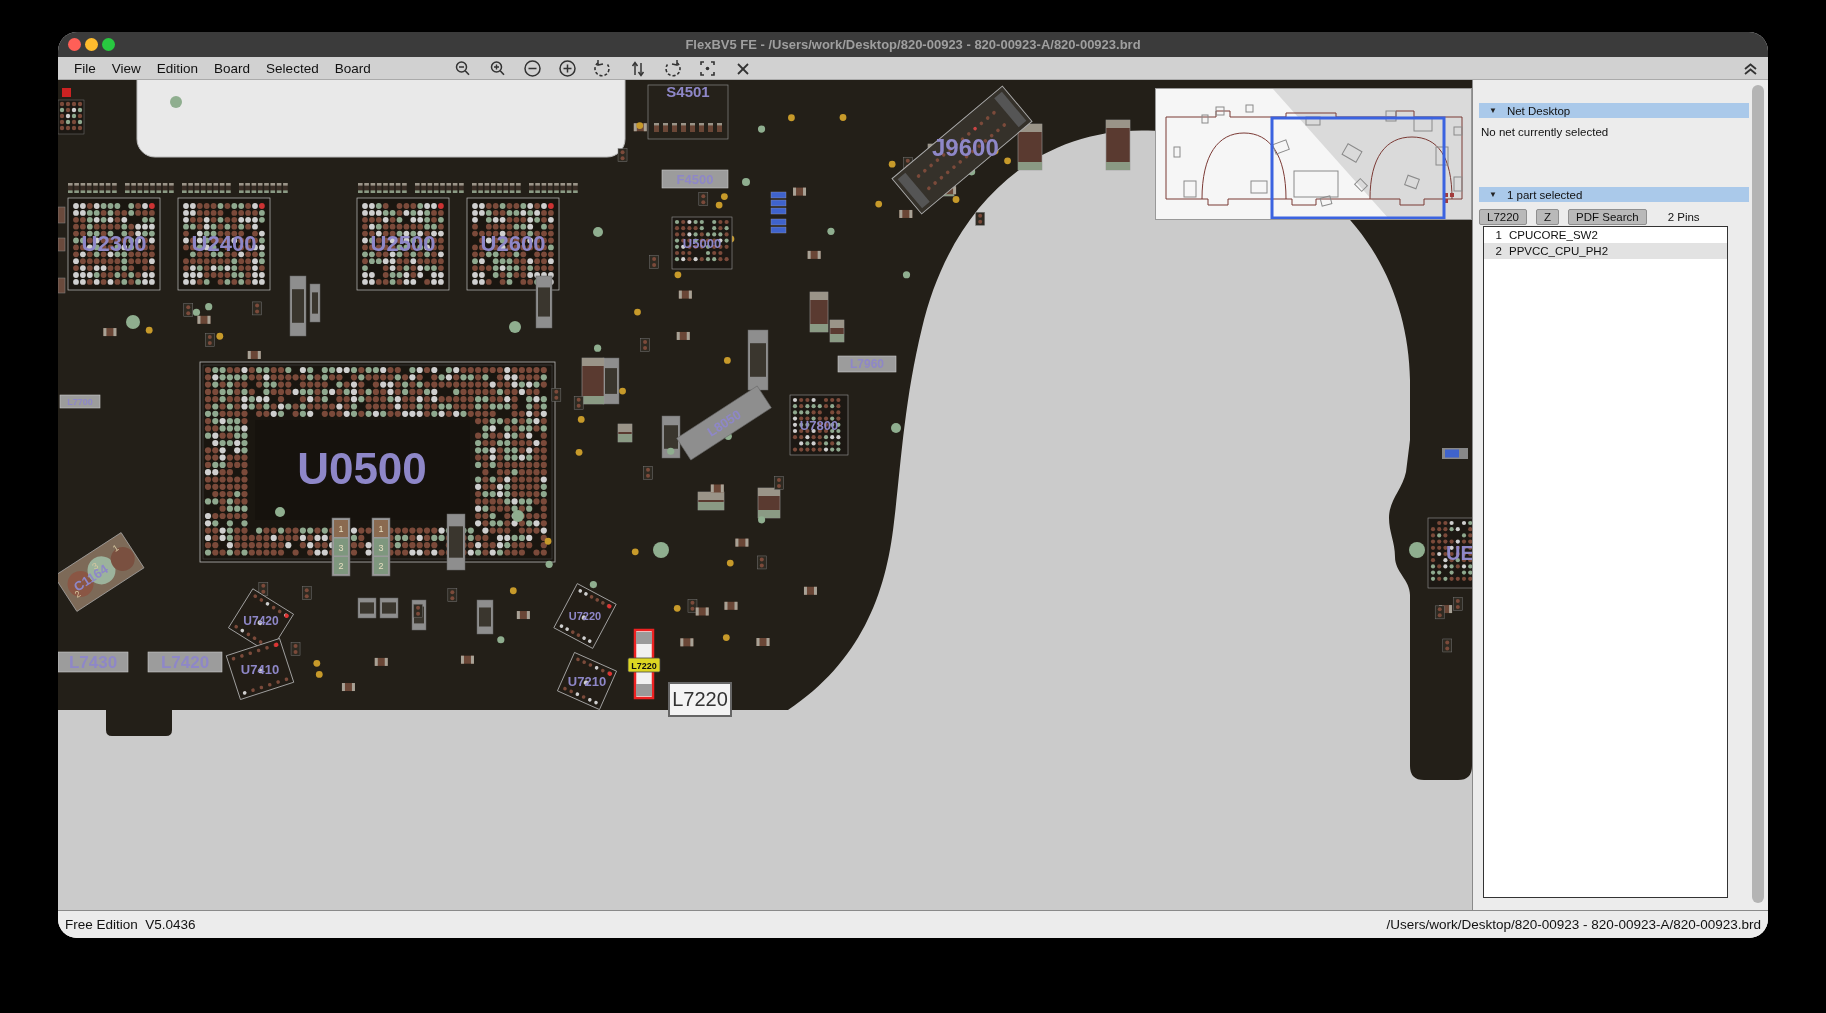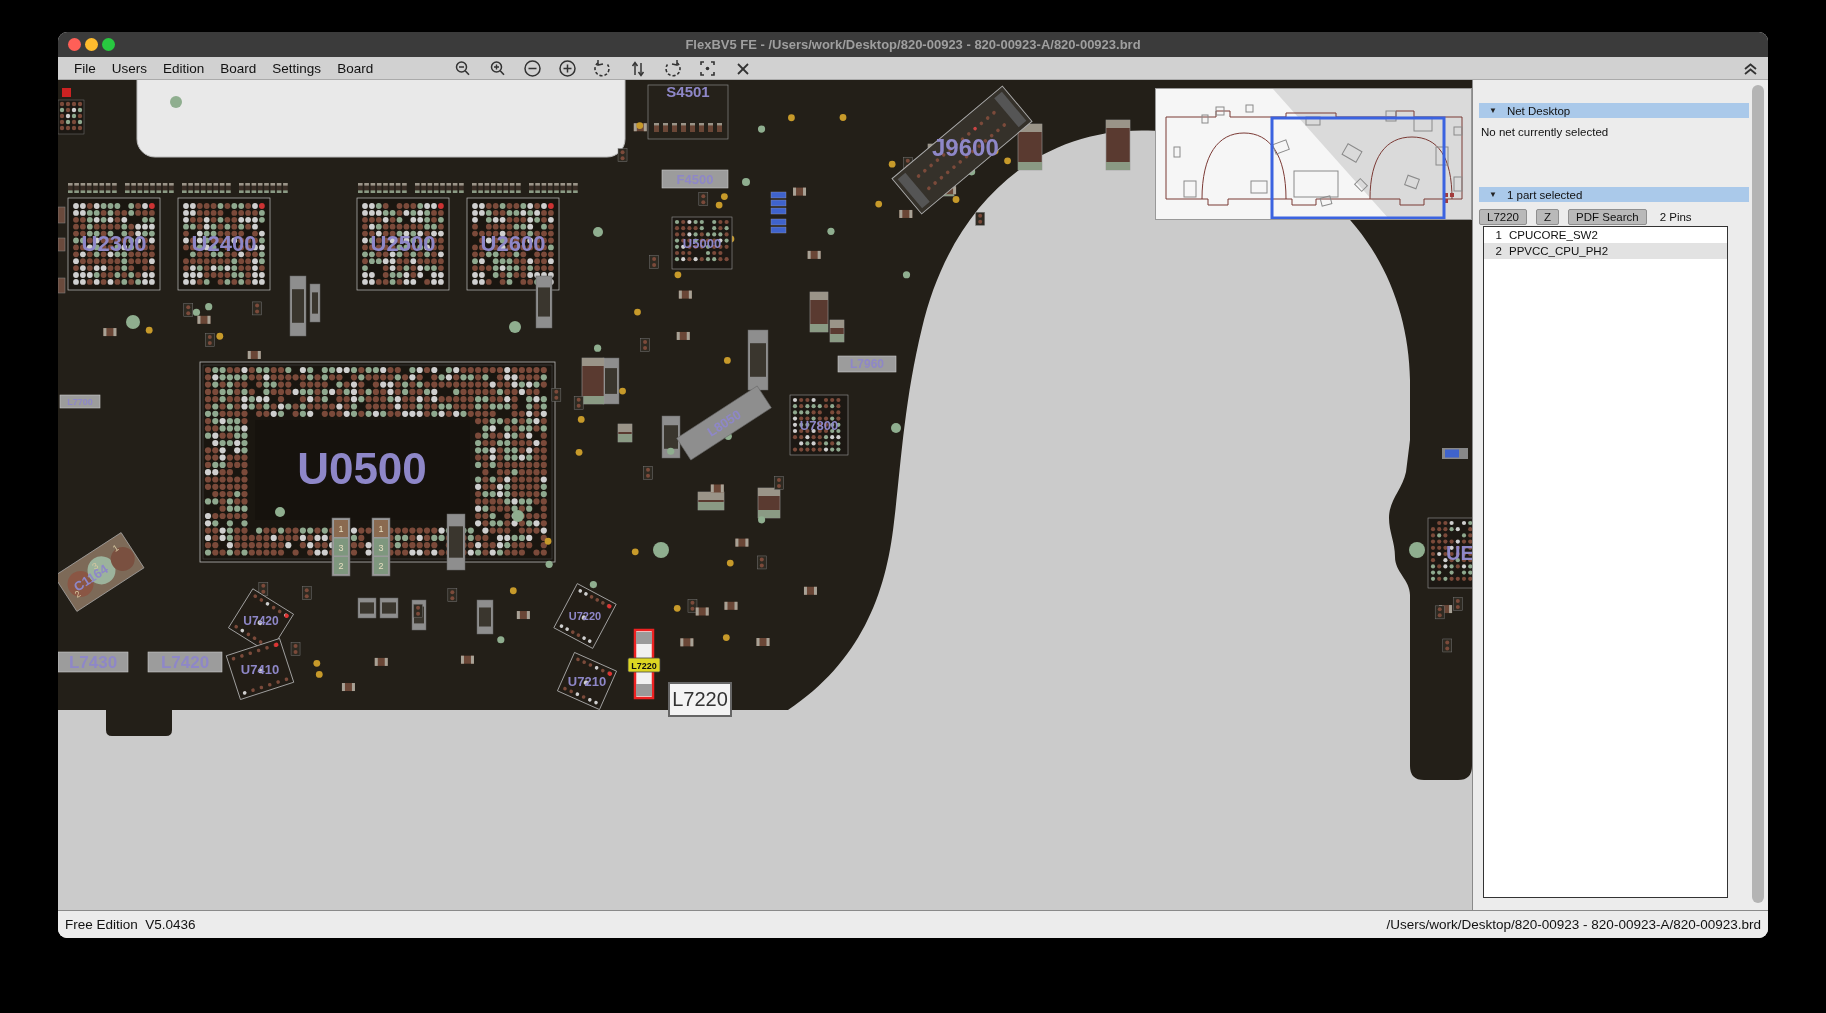--- a/index.html
+++ b/index.html
@@ -1,18 +1,18 @@
 <!DOCTYPE html>
 <html><head>
 <meta charset="utf-8">
 <style>
   html,body{margin:0;padding:0;background:#000;}
   *{box-sizing:border-box;font-family:"Liberation Sans",sans-serif;}
   #stage{position:relative;width:1826px;height:1013px;background:#000;overflow:hidden;}
-  #window{position:absolute;left:58px;top:32px;width:1710px;height:906px;border-radius:9px;overflow:hidden;background:#ececec;display:flex;flex-direction:column;}
+  #window{position:absolute;left:58px;top:32px;width:1710px;height:906px;border-radius:19px;overflow:hidden;background:#ececec;display:flex;flex-direction:column;}
   
   #titlebar{height:25px;background:#3b3b3b;position:relative;flex:0 0 25px;}
   .tl{position:absolute;top:6px;width:13px;height:13px;border-radius:50%;}
   #tl-close{left:10px;background:#ff5f57;}
   #tl-min{left:27px;background:#febc2e;}
   #tl-zoom{left:44px;background:#28c840;}
   #title-text{position:absolute;left:0;right:0;top:0;height:25px;line-height:25px;text-align:center;color:#9f9f9f;font-size:13px;font-weight:bold;white-space:nowrap;}
   
   #menubar{height:23px;background:#d1d1d1;position:relative;display:flex;align-items:center;flex:0 0 23px;border-bottom:1px solid #aaa;}
   #menu-items{display:flex;padding-left:8px;}
@@ -30,21 +30,21 @@
   
   #part-tooltip{position:absolute;left:610px;top:602px;width:64px;height:35px;background:#f4f4f4;border:2px solid #666;display:flex;align-items:center;justify-content:center;font-size:20px;color:#333;}
   
   #panel{flex:1 1 auto;background:#ececec;border-left:1px solid #8a8a8a;position:relative;padding:0 0 0 6px;}
   .section-header{width:270px;height:15px;background:#aac9ea;display:flex;align-items:center;font-size:11.5px;color:#111;}
   .tri{font-size:8px;margin:0 10px 0 10px;color:#222;}
   #net-header{margin-top:23px;}
   #net-body{font-size:11.5px;color:#111;padding:8px 0 0 2px;height:69px;}
   #part-toolbar{display:flex;align-items:center;margin-top:5px;height:20px;}
   .pbtn{background:#b9b9b9;border:1px solid #8f8f8f;border-radius:2px;font-size:11.5px;color:#111;padding:1px 7px;margin-right:9px;}
-  #pins-count{font-size:11.5px;color:#111;margin-left:4px;}
+  #pins-count{font-size:11.5px;color:#111;margin-left:12px;}
   #pin-list{position:absolute;left:10px;top:146px;width:245px;height:672px;background:#fff;border:1.5px solid #333;overflow:hidden;}
   .pin-row{display:flex;height:16px;align-items:center;font-size:11.5px;color:#111;}
   .pin-row.alt{background:#e2e2e2;}
   .pin-num{width:18px;text-align:right;margin-right:7px;}
   #panel-scrollbar{position:absolute;right:4px;top:5px;width:12px;height:818px;background:#b4b4b4;border-radius:7px;}
   
   #statusbar{height:28px;background:#ececec;border-top:1px solid #8a8a8a;display:flex;align-items:center;justify-content:space-between;padding:12px 7px;flex:0 0 28px;}
   #status-left,#status-right{font-size:13.5px;color:#111;white-space:pre;}
 </style>
 </head>
@@ -56,24 +56,24 @@
     <div id="titlebar">
       <span class="tl" id="tl-close"></span>
       <span class="tl" id="tl-min"></span>
       <span class="tl" id="tl-zoom"></span>
       <div id="title-text">FlexBV5 FE - /Users/work/Desktop/820-00923 - 820-00923-A/820-00923.brd</div>
     </div>
 
     <div id="menubar">
       <div id="menu-items">
           <span class="menu-item">File</span>
-          <span class="menu-item">Users</span>
+          <span class="menu-item">View</span>
           <span class="menu-item">Edition</span>
           <span class="menu-item">Board</span>
-          <span class="menu-item">Settings</span>
+          <span class="menu-item">Selected</span>
           <span class="menu-item">Board</span>
         </div>
       <div id="toolbar-icons">
           <span class="tool-icon">
             <svg width="18" height="18" viewBox="0 0 18 18">
               <circle cx="7.5" cy="7" r="5" fill="none" stroke="#333" stroke-width="1.5"></circle>
               <line x1="11.2" y1="10.8" x2="15" y2="14.8" stroke="#333" stroke-width="1.6"></line>
               <line x1="5" y1="7" x2="10" y2="7" stroke="#333" stroke-width="1.4"></line>
             </svg>
           </span>

